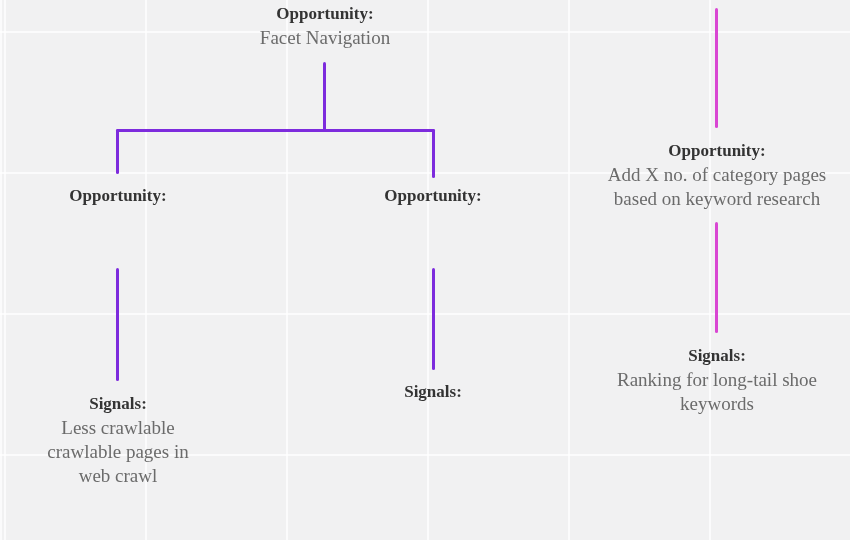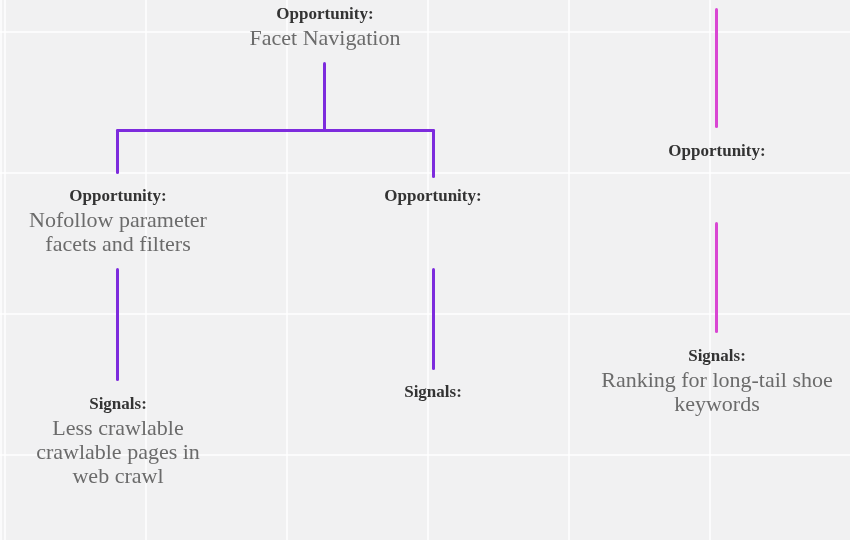--- a/index.html
+++ b/index.html
@@ -21,21 +21,21 @@
   .purple  { background: #7d2bdd; }
   .magenta { background: #d946d3; }
   .node { position: absolute; text-align: center; }
   .node .heading {
     font-size: 17px;
     font-weight: 700;
     color: #333333;
     line-height: 24px;
   }
   .node .body {
-    font-size: 22px;
+    font-size: 19px;
     font-weight: 400;
     color: #6b6b6b;
     line-height: 24px;
     white-space: pre-line;
   }
 </style>
 </head>
 <body>
 
 <div class="canvas">
@@ -50,41 +50,41 @@
   <div class="connector vertical magenta" style="left:715px; top:8px;   height:120px;"></div>
   <div class="connector vertical magenta" style="left:715px; top:222px; height:111px;"></div>
 
   <div class="node" style="left:175px; top:2px; width:300px;">
     <div class="heading">Opportunity:</div>
     <div class="body">Facet Navigation</div>
   </div>
 
   <div class="node" style="left:3px; top:184px; width:230px;">
     <div class="heading">Opportunity:</div>
-    <div class="body">Nofollow parameter
-facets and filters</div>
   </div>
 
   <div class="node" style="left:298px; top:184px; width:270px;">
     <div class="heading">Opportunity:</div>
   </div>
 
   <div class="node" style="left:3px; top:392px; width:230px;">
     <div class="heading">Signals:</div>
     <div class="body">Less crawlable
 crawlable pages in
 web crawl</div>
   </div>
 
   <div class="node" style="left:313px; top:380px; width:240px;">
     <div class="heading">Signals:</div>
   </div>
 
   <div class="node" style="left:592px; top:139px; width:250px;">
     <div class="heading">Opportunity:</div>
+    <div class="body">Add X no. of category pages
+based on keyword research</div>
   </div>
 
   <div class="node" style="left:592px; top:344px; width:250px;">
     <div class="heading">Signals:</div>
     <div class="body">Ranking for long-tail shoe
 keywords</div>
   </div>
 
 </div>
 

